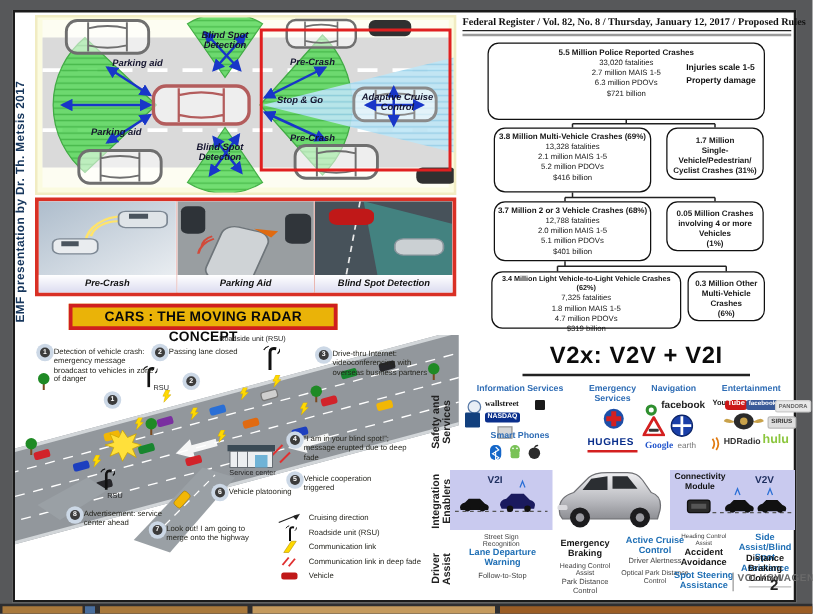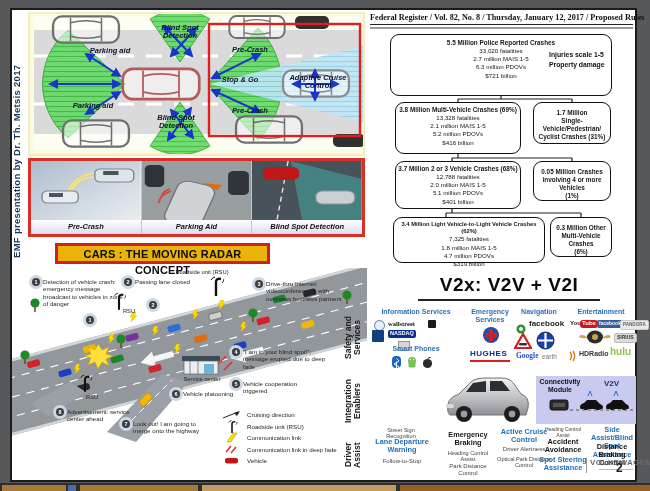--- a/index.html
+++ b/index.html
@@ -481,20 +481,33 @@
         <path d="M9,7 Q2,3 1,7 Q4,9 9,8 M25,7 Q32,3 33,7 Q30,9 25,8" fill="#c9a24a"></path>
         <circle cx="17" cy="7" r="3" fill="#c9a24a"></circle>
       </svg></span>
   <span class="chip" style="left:614px;top:333px;background:#ddd;color:#333;font-size:5px;border:1px solid #bbb;">SIRIUS</span>
   <span class="abs" style="left:566px;top:348px;"><svg width="12" height="12">
         <path d="M4,2 a7,7 0 0,1 0,8 M7,1 a9,9 0 0,1 0,10" stroke="#e07a10" stroke-width="1.4" fill="none"></path>
       </svg></span>
   <span class="chip" style="left:577px;top:350px;color:#333;font-size:7px;">HDRadio</span>
   <span class="chip" style="left:608px;top:348px;color:#8cc63e;font-size:10px;font-weight:800;">hulu</span>
 
+  <div class="lav" style="left:360px;top:376px;width:82px;height:48px;">
+    <div class="v2lbl" style="position:absolute;left:30px;top:3px;">V2I</div>
+    <svg width="82" height="48">
+      <line x1="4" y1="33" x2="78" y2="33" stroke="#555" stroke-width="1" stroke-dasharray="3,3"></line>
+      <path d="M8,30 q0,-3 4,-4 l3,-3 h9 l4,4 q3,1 3,3 l-0.5,2 h-22 z" fill="#111"></path>
+      <path d="M40,28 q0,-4 5,-5 l4,-4 h10 l5,5 q4,1 4,4 l-0.7,3 h-26 z" fill="#1a1a5e"></path>
+      <circle cx="14" cy="31" r="2.2" fill="#111"></circle>
+        <circle cx="26" cy="31" r="2.2" fill="#111"></circle>
+      <circle cx="48" cy="31" r="2.6" fill="#111"></circle>
+        <circle cx="62" cy="31" r="2.6" fill="#111"></circle>
+      <path d="M56,14 l2,-5 l2,5" stroke="#2a6fd6" stroke-width="1" fill="none"></path>
+    </svg>
+  </div>
 
   <svg class="abs" style="left:440px;top:370px;" width="94" height="56" viewBox="0 0 94 56">
     <defs>
         <linearGradient id="gCar" x1="0" y1="0" x2="0" y2="1">
           <stop offset="0" stop-color="#f0f0f2"></stop>
           <stop offset="0.6" stop-color="#b9babf"></stop>
           <stop offset="1" stop-color="#8e8f94"></stop>
         </linearGradient>
       </defs>
     <path d="M8,42 Q5,28 19,24 L31,12 Q35,8 46,8 L62,8 Q70,8 74,14 L81,24 Q90,27 88,38 L86,45 H10 Z" fill="url(#gCar)" stroke="#6f7074" stroke-width="1"></path>

